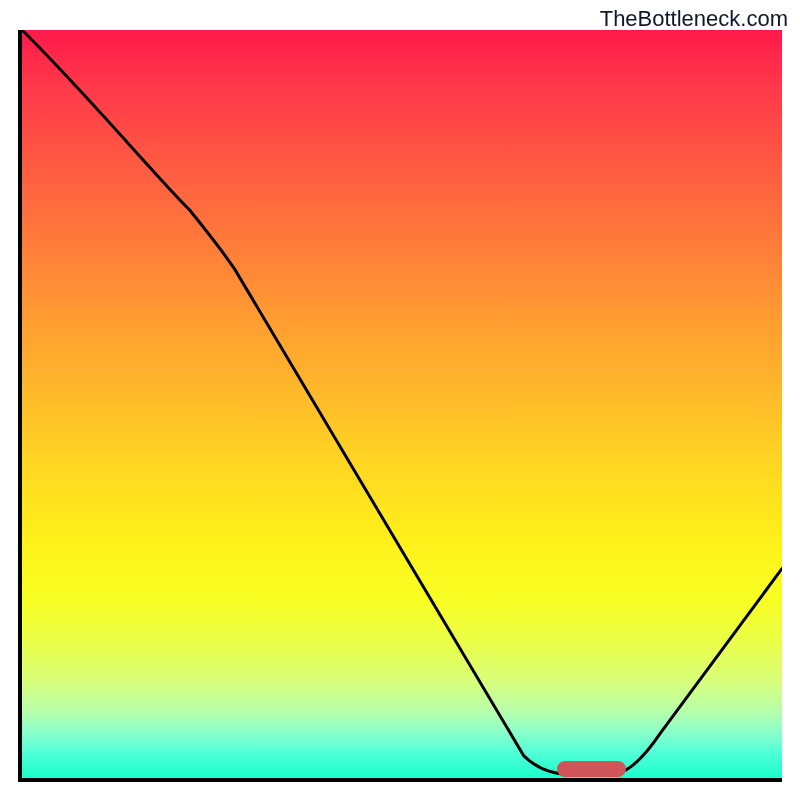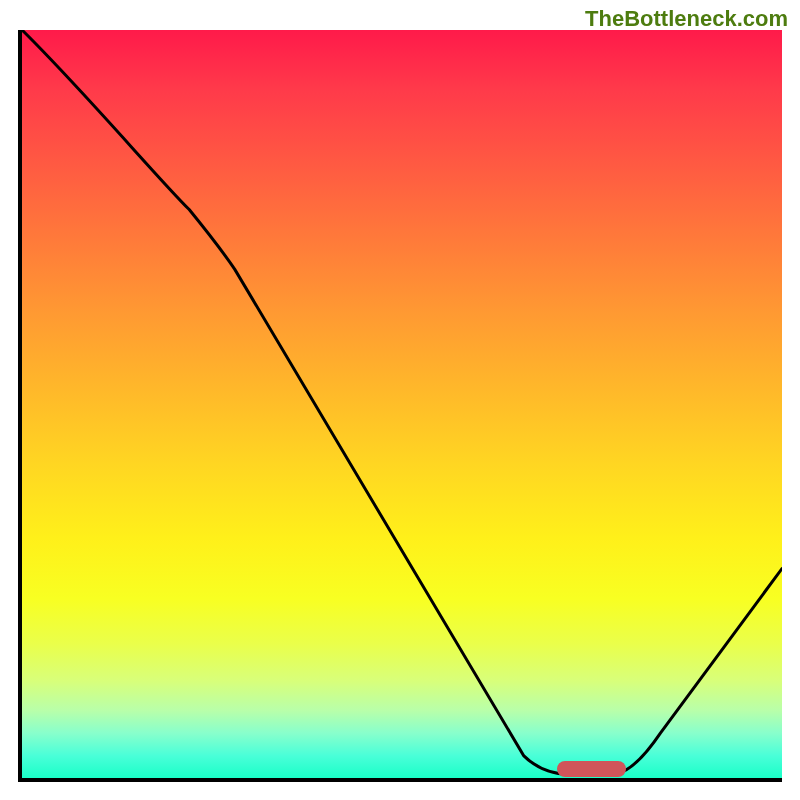--- a/index.html
+++ b/index.html
@@ -8,22 +8,22 @@
     height: 800px;
     background: #ffffff;
     position: relative;
     font-family: Arial, sans-serif;
   }
   .watermark {
     position: absolute;
     top: 6px;
     right: 12px;
     font-size: 22px;
-    font-weight: bold;
-    color: #4d7c0f;
+    font-weight: normal;
+    color: #0f172a;
     z-index: 10;
   }
   .chart-container {
     position: absolute;
     top: 30px;
     left: 18px;
     width: 764px;
     height: 752px;
     border-left: 4px solid #000;
     border-bottom: 4px solid #000;

